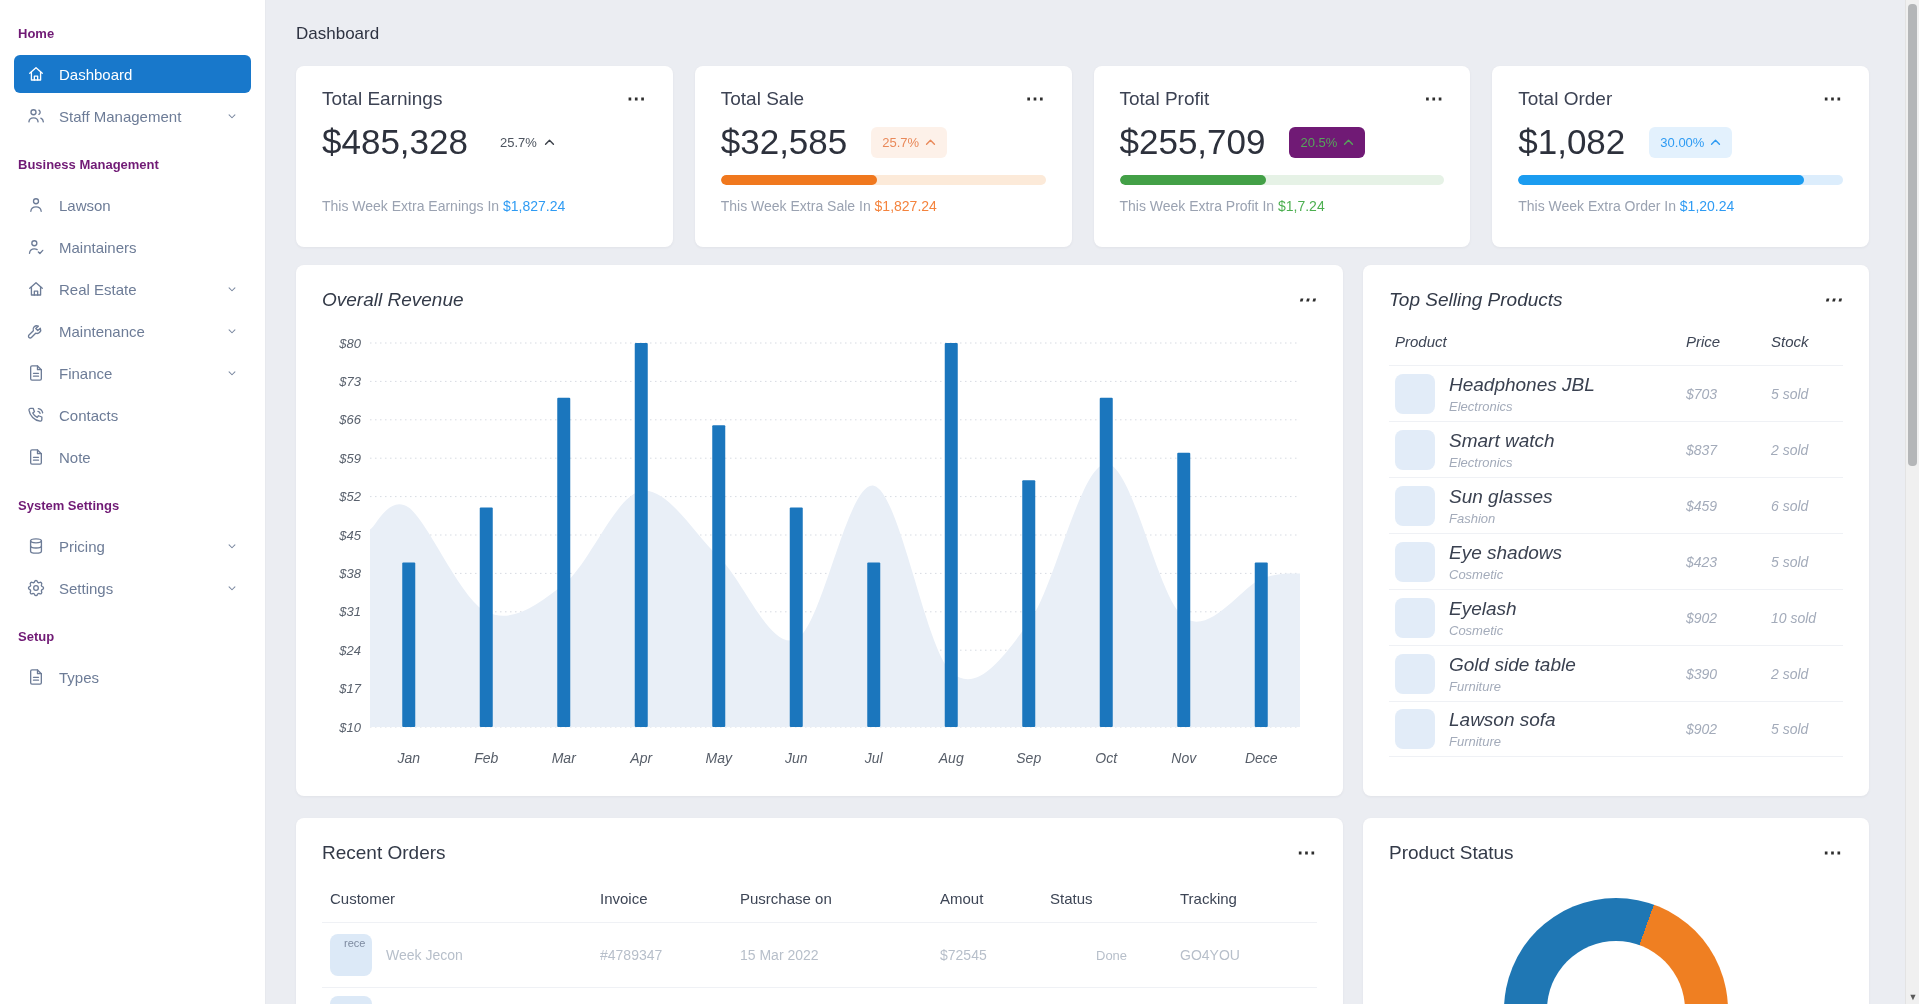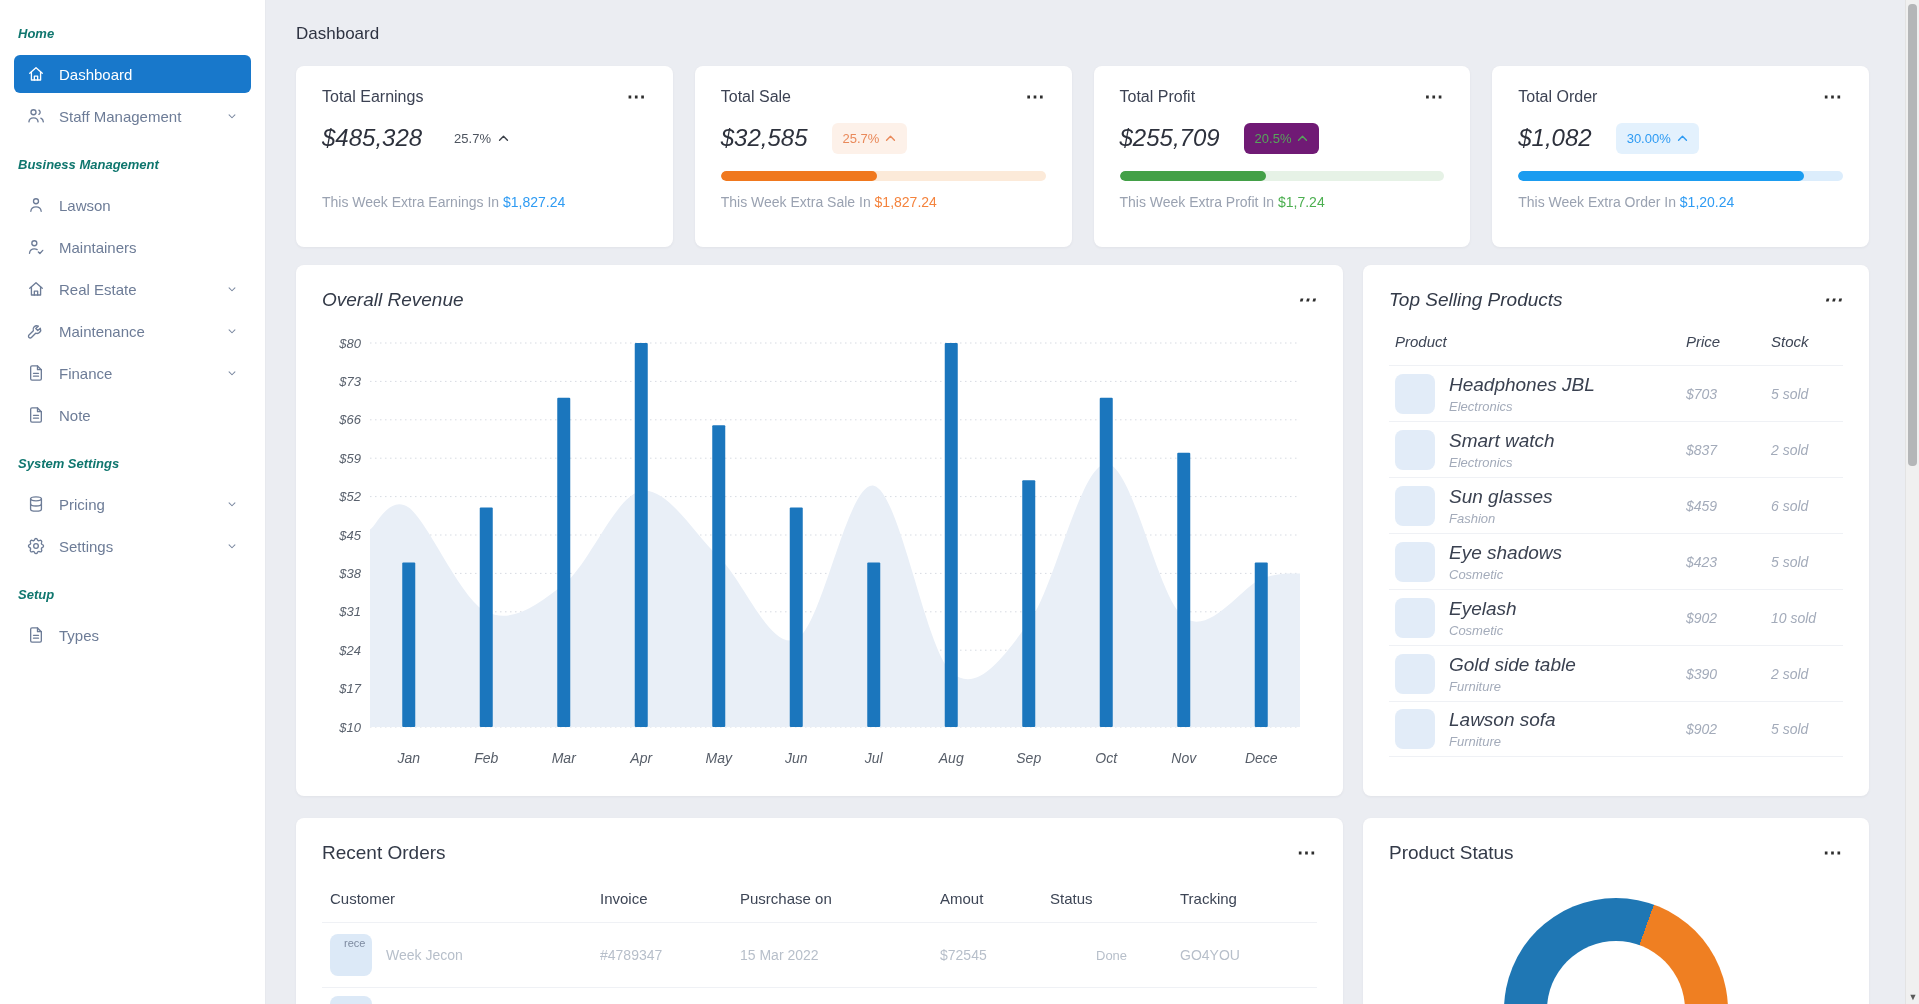--- a/index.html
+++ b/index.html
@@ -1,38 +1,38 @@
 <!DOCTYPE html>
 <html><head>
 <meta charset="utf-8">
 <style>
   * { margin:0; padding:0; box-sizing:border-box; }
   html,body { width:1919px; height:1004px; overflow:hidden; }
   body { background:#ebedf2; font-family:"Liberation Sans", sans-serif; color:#3a4152; }
 
   
   .sidebar { position:fixed; left:0; top:0; width:266px; height:100%; background:#fff; border-right:1px solid #e7e9ee; padding-top:8px; z-index:5; }
-  .section-label { font-size:13px; font-weight:bold; color:#0f766e; padding:18px 18px 11px 18px;font-style:italic; }
+  .section-label { font-size:13px; font-weight:bold; color:#701a75; padding:18px 18px 11px 18px; }
   .nav-item { display:flex; align-items:center; height:38px; margin:3px 14px 4px 14px; padding:0 12px; border-radius:6px; color:#6d7c97; font-size:15px; cursor:pointer; }
   .nav-item .nav-icon { width:20px; height:20px; flex:0 0 20px; }
   .nav-item .nav-label { margin-left:13px; white-space:nowrap; }
   .nav-item .chev { width:14px; height:14px; margin-left:auto; opacity:.9; }
   .nav-item.active { background:#1878cb; color:#fff; }
 
   
   .main { margin-left:266px; padding:24px 50px 0 30px; }
   .page-title { font-size:17px; color:#2e3342; }
 
   .cards { display:grid; grid-template-columns:repeat(4,1fr); gap:22px; margin-top:22px; }
   .stat-card { background:#fff; border-radius:8px; padding:22px 26px 18px; height:181px; box-shadow:0 1px 3px rgba(30,40,60,.05); }
   .stat-head { display:flex; justify-content:space-between; align-items:center; }
-  .stat-title { font-size:16px; color:#3c4253; }
+  .stat-title { font-size:19px; color:#3c4253; }
   .dots { font-size:19px; color:#2e2e2e; letter-spacing:1px; line-height:10px; cursor:pointer; font-weight:bold; }
   .stat-value-row { display:flex; align-items:center; margin-top:15px; height:34px; }
-  .stat-value { font-size:24px; color:#2d313c; font-weight:500;font-style:italic; }
+  .stat-value { font-size:35px; color:#2d313c; font-weight:500; }
   .plain-change { display:flex; align-items:center; gap:7px; margin-left:32px; font-size:13px; color:#4d545f; }
   .badge { display:flex; align-items:center; gap:6px; margin-left:24px; font-size:13px; padding:8px 11px; border-radius:6px; }
   .caret-up { width:11px; height:7px; }
   .bar-track { height:10px; border-radius:6px; margin-top:16px; overflow:hidden; }
   .bar-fill { height:100%; border-radius:6px; }
   .bar-track.hidden { visibility:hidden; }
   .stat-footer { margin-top:13px; font-size:14px; color:#9aa2b1; white-space:nowrap; }
 
   .row2 { display:grid; grid-template-columns:1fr 506px; gap:20px; margin-top:18px;font-style:italic; }
   .row3 { display:grid; grid-template-columns:1fr 506px; gap:20px; margin-top:22px; }
@@ -140,20 +140,28 @@
       <div class="nav-item">
         <svg class="nav-icon" viewBox="0 0 24 24" fill="none" stroke="currentColor" stroke-width="1.6" stroke-linecap="round" stroke-linejoin="round">
           <path d="M13.8 3.5H7.2c-.9 0-1.6.7-1.6 1.6v13.8c0 .9.7 1.6 1.6 1.6h9.6c.9 0 1.6-.7 1.6-1.6V8z"></path>
           <path d="M13.8 3.5V8h4.6"></path>
           <path d="M9 12.4h6M9 15.8h6"></path>
         </svg>
         <span class="nav-label">Finance</span>
         <svg class="chev" viewBox="0 0 24 24" fill="none" stroke="currentColor" stroke-width="1.8" stroke-linecap="round" stroke-linejoin="round">
           <path d="M7 10l5 5 5-5"></path>
         </svg>
+      </div>
+      <div class="nav-item">
+        <svg class="nav-icon" viewBox="0 0 24 24" fill="none" stroke="currentColor" stroke-width="1.6" stroke-linecap="round" stroke-linejoin="round">
+          <path d="M5.6 4h3l1.5 4-2 1.5a11.5 11.5 0 0 0 5.4 5.4l1.5-2 4 1.5v3a2 2 0 0 1-2.2 2A15.6 15.6 0 0 1 3.6 6.2 2 2 0 0 1 5.6 4z"></path>
+          <path d="M14.3 7.6a3.2 3.2 0 0 1 2.6 2.5"></path>
+          <path d="M14.8 4.3a6.3 6.3 0 0 1 5.2 5"></path>
+        </svg>
+        <span class="nav-label">Contacts</span>
       </div>
       <div class="nav-item">
         <svg class="nav-icon" viewBox="0 0 24 24" fill="none" stroke="currentColor" stroke-width="1.6" stroke-linecap="round" stroke-linejoin="round">
           <path d="M13.8 3.5H7.2c-.9 0-1.6.7-1.6 1.6v13.8c0 .9.7 1.6 1.6 1.6h9.6c.9 0 1.6-.7 1.6-1.6V8z"></path>
           <path d="M13.8 3.5V8h4.6"></path>
           <path d="M9 12.4h6M9 15.8h6"></path>
         </svg>
         <span class="nav-label">Note</span>
       </div>
     </div>

